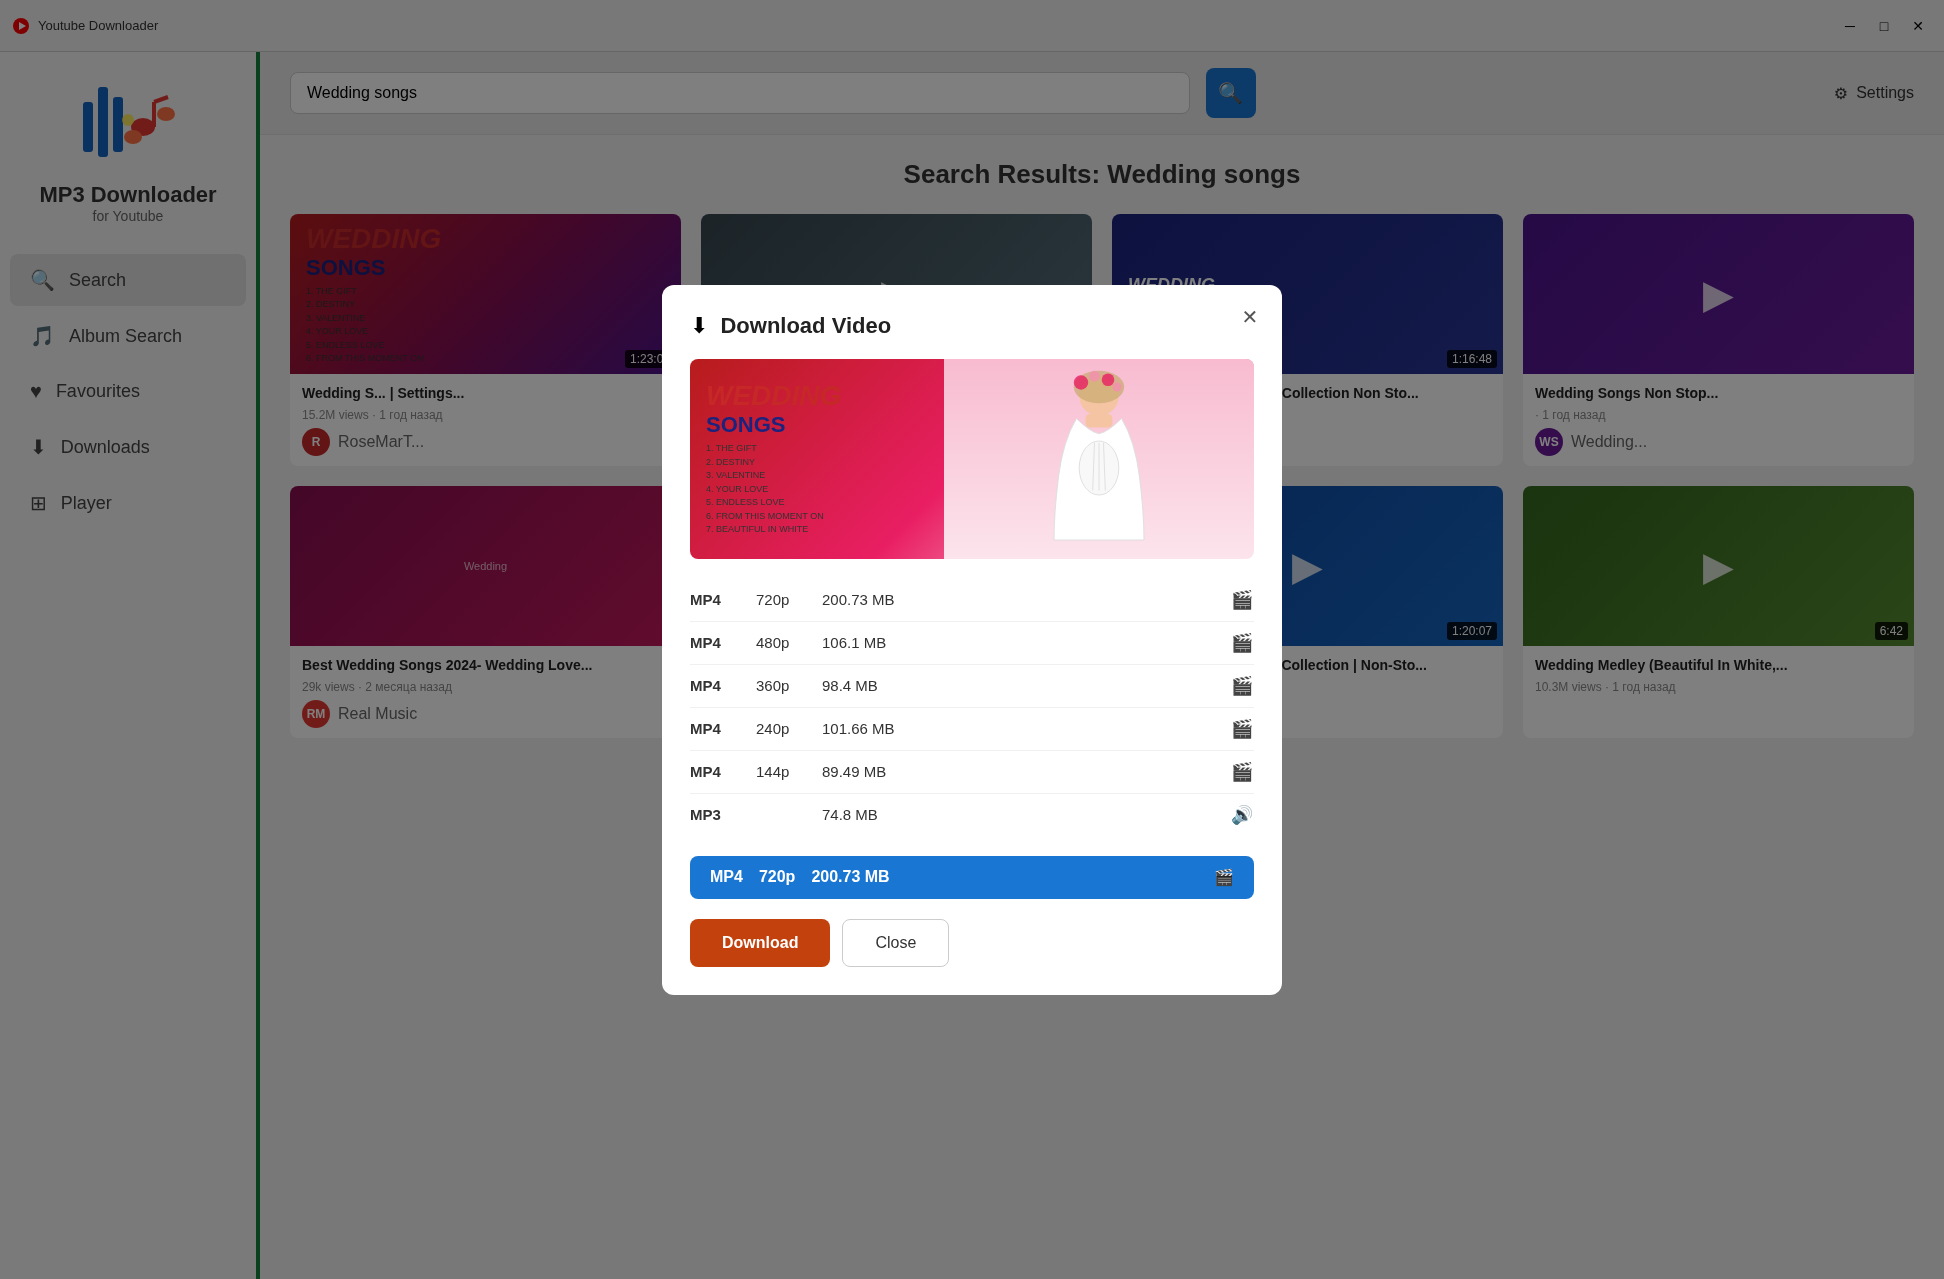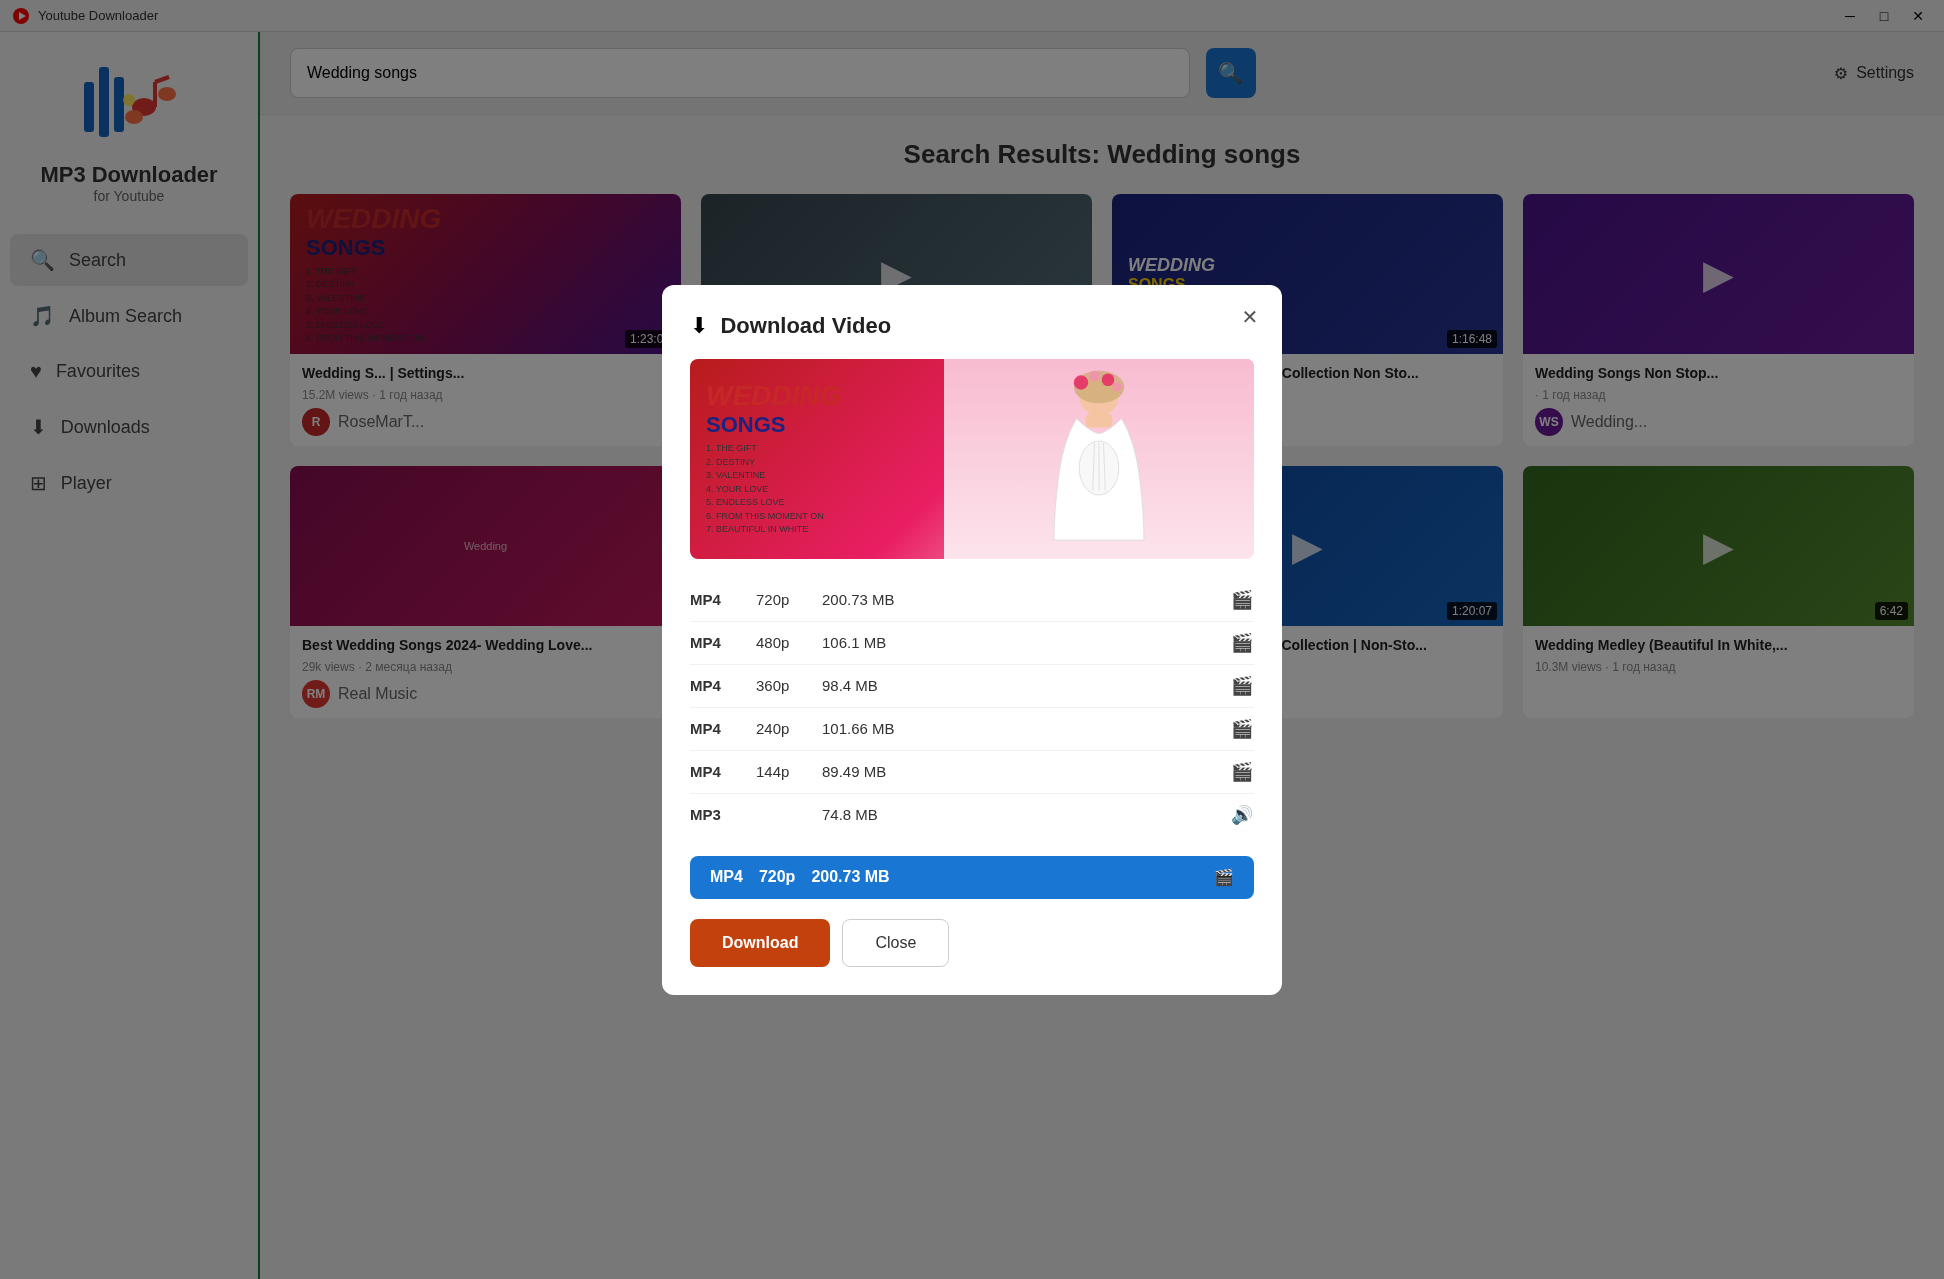--- a/index.html
+++ b/index.html
@@ -1,21 +1,21 @@
 <!DOCTYPE html>
 <html><head>
   <meta charset="utf-8">
   <style>
     * { box-sizing: border-box; margin: 0; padding: 0; }
     body { font-family: 'Segoe UI', Arial, sans-serif; background: #e8e8e8; width: 1944px; height: 1279px; overflow: hidden; display: flex; flex-direction: column; }
 
     
     .titlebar {
       background: #f0f0f0;
-      height: 32px;
+      height: 52px;
       display: flex;
       align-items: center;
       padding: 0 12px;
       border-bottom: 1px solid #ccc;
       flex-shrink: 0;
     }
     .titlebar-icon { width: 18px; height: 18px; margin-right: 8px; }
     .titlebar-title { font-size: 13px; color: #333; flex: 1; }
     .titlebar-controls { display: flex; gap: 6px; }
     .titlebar-btn { width: 28px; height: 28px; border: none; background: transparent; cursor: pointer; font-size: 14px; display: flex; align-items: center; justify-content: center; border-radius: 4px; }
@@ -25,21 +25,21 @@
 
     
     .sidebar {
       width: 260px;
       background: #f5f5f5;
       display: flex;
       flex-direction: column;
       align-items: center;
       padding-top: 20px;
       flex-shrink: 0;
-      border-right: 2px solid #15803d;
+      border-right: 4px solid #15803d;
     }
     .logo-container { display: flex; flex-direction: column; align-items: center; margin-bottom: 30px; }
     .logo-icon { width: 100px; height: 100px; position: relative; margin-bottom: 10px; }
     .logo-title { font-size: 22px; font-weight: bold; color: #333; }
     .logo-subtitle { font-size: 14px; color: #666; }
 
     .nav-items { width: 100%; padding: 0 10px; }
     .nav-item {
       display: flex;
       align-items: center;
@@ -62,21 +62,21 @@
       background: #e8e8e8;
       padding: 16px 30px;
       display: flex;
       align-items: center;
       gap: 16px;
       border-bottom: 1px solid #ddd;
     }
     .search-bar {
       flex: 1;
       max-width: 900px;
-      height: 50px;
+      height: 42px;
       border: 1px solid #ccc;
       border-radius: 8px;
       padding: 0 16px;
       font-size: 16px;
       background: white;
       outline: none;
     }
     .search-btn {
       width: 50px;
       height: 50px;

